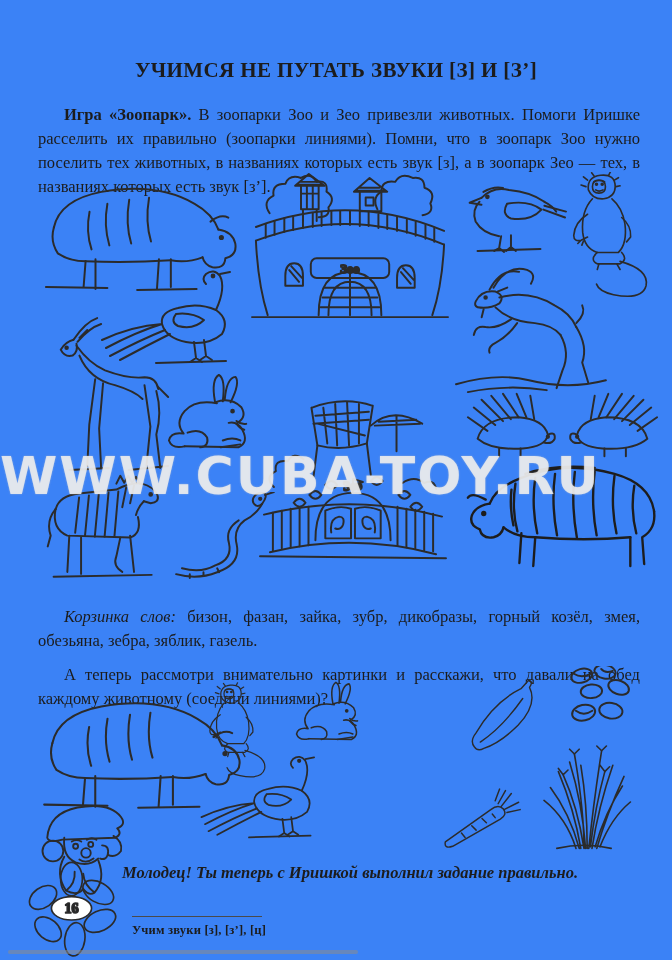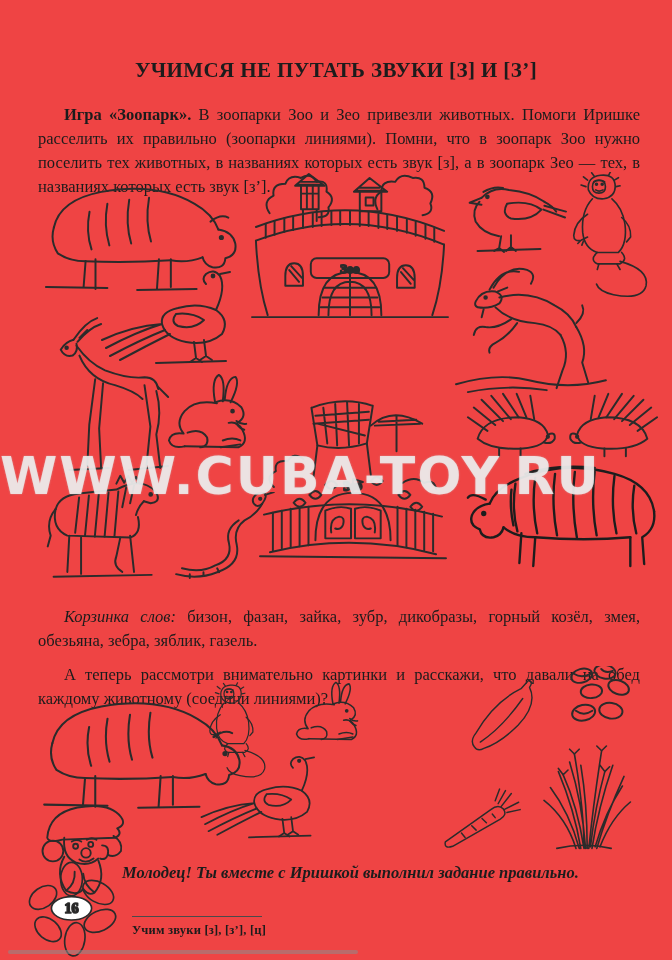--- a/index.html
+++ b/index.html
@@ -1,18 +1,18 @@
 <!DOCTYPE html>
 <html><head>
 <meta charset="utf-8">
 <style>
   html,body{margin:0;padding:0;background:#d8d8d8;}
   .page{
     position:relative;width:672px;height:960px;margin:0 auto;
-    background:#ef4444;overflow:hidden;
+    background:#3b82f6;overflow:hidden;
     font-family:"Liberation Serif","DejaVu Serif",serif;color:#1c1c1c;
   }
   .title{
     position:absolute;left:0;top:44px;width:100%;text-align:center;
     font-size:21px;font-weight:bold;letter-spacing:.4px;
   }
   .para{
     position:absolute;left:38px;right:32px;
     font-size:16.5px;line-height:24px;text-align:justify;
   }
@@ -377,21 +377,21 @@
   <svg class="illus" style="left:528px;top:730px" width="112" height="120">
       <use href="#sym-grass" width="100%" height="100%"></use>
     </svg>
   <svg class="illus" style="left:438px;top:780px" width="88" height="68">
       <use href="#sym-carrot" width="100%" height="100%"></use>
     </svg>
   <svg class="illus" style="left:34px;top:798px" width="104" height="106">
       <use href="#sym-gnome" width="100%" height="100%"></use>
     </svg>
 
-  <p class="praise">Молодец! Ты вместе с Иришкой выполнил задание правильно.</p>
+  <p class="praise">Молодец! Ты теперь с Иришкой выполнил задание правильно.</p>
 
   <svg class="illus" style="left:28px;top:864px" width="92" height="92" viewBox="0 0 110 110">
     <g class="ln">
       <ellipse cx="52" cy="18" rx="13" ry="20"></ellipse>
       <ellipse cx="84" cy="34" rx="20" ry="12" transform="rotate(30 84 34)"></ellipse>
       <ellipse cx="86" cy="68" rx="20" ry="12" transform="rotate(-25 86 68)"></ellipse>
       <ellipse cx="56" cy="90" rx="12" ry="20" transform="rotate(8 56 90)"></ellipse>
       <ellipse cx="24" cy="78" rx="18" ry="12" transform="rotate(40 24 78)"></ellipse>
       <ellipse cx="18" cy="40" rx="18" ry="12" transform="rotate(-35 18 40)"></ellipse>
       <ellipse cx="52" cy="53" rx="24" ry="14" fill="#ffffff"></ellipse>

